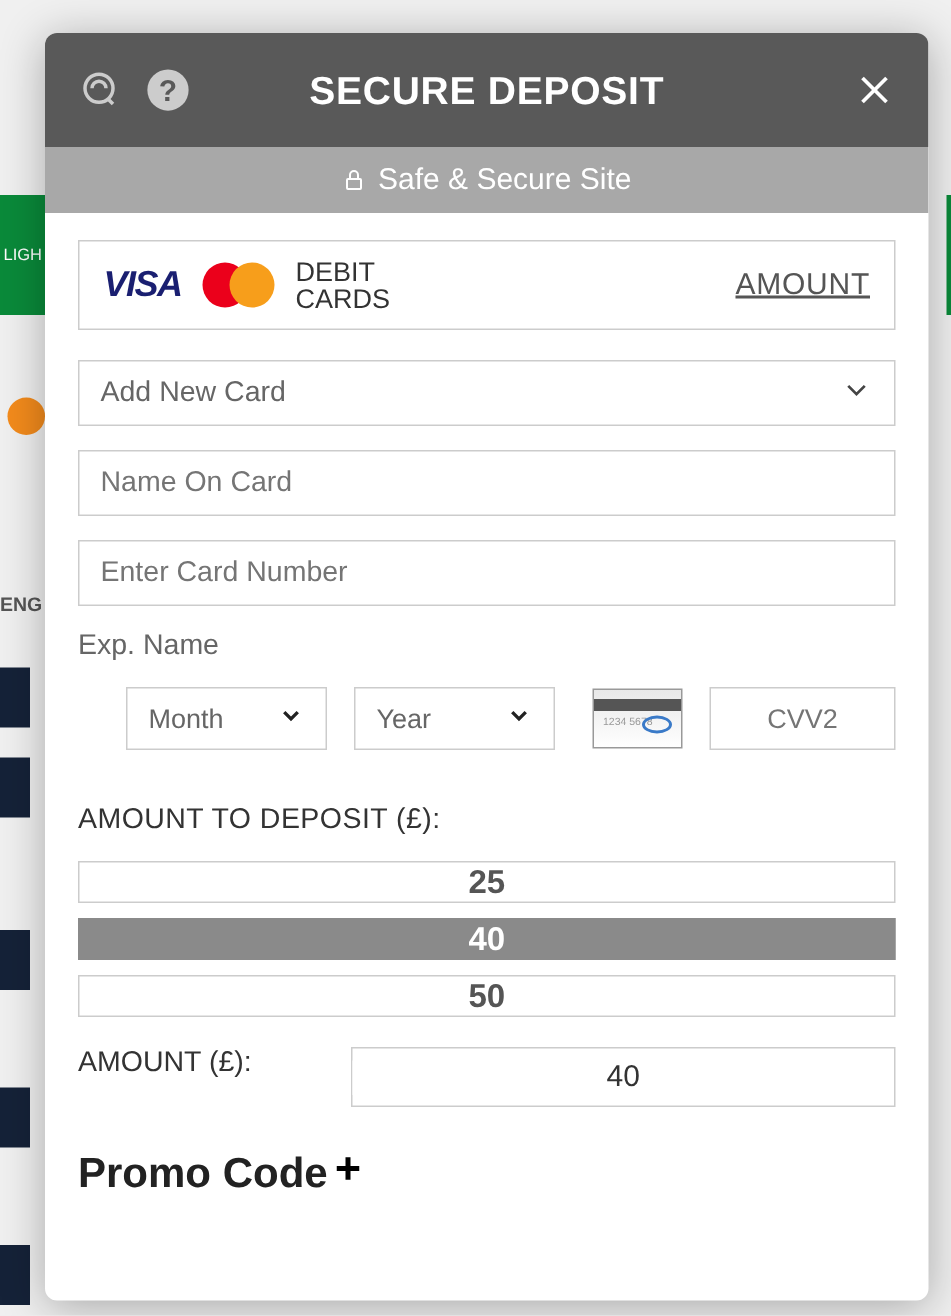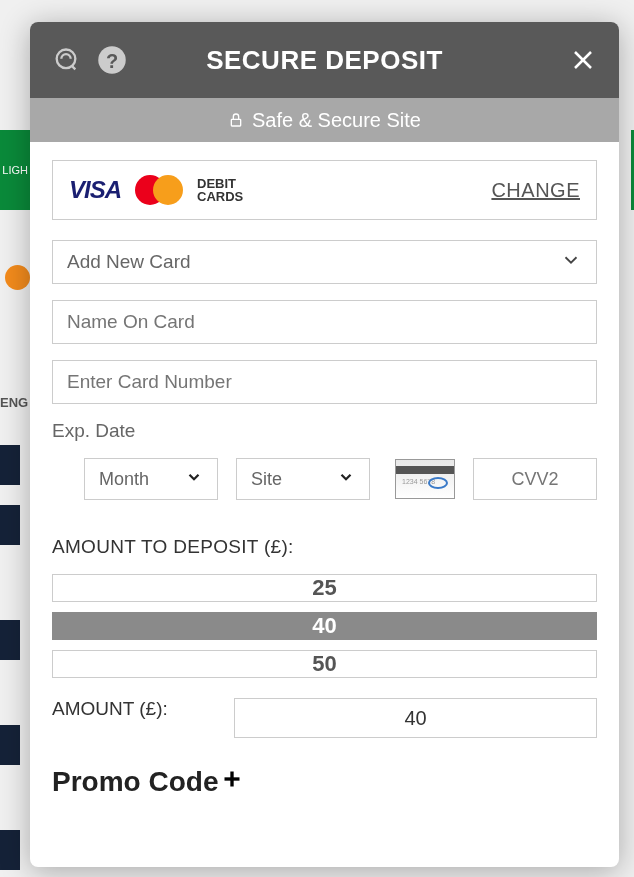--- a/index.html
+++ b/index.html
@@ -81,21 +81,21 @@
       display: flex;
       align-items: center;
       padding: 0 16px;
       gap: 8px;
       margin-bottom: 20px;
     }
     .visa-text { color: #1a1f71; font-weight: 900; font-style: italic; font-size: 24px; letter-spacing: -1px;}
     .mc-circles { position: relative; width: 48px; height: 30px; margin: 0 6px;}
     .mc-red { position: absolute; left: 0; width: 30px; height: 30px; background: #eb001b; border-radius: 50%;}
     .mc-yellow { position: absolute; right: 0; width: 30px; height: 30px; background: #f79e1b; border-radius: 50%;}
-    .debit-text { color: #333; font-weight: 700; font-size: 13px; line-height: 1;}
+    .debit-text { color: #333; font-weight: 400; font-size: 18px; line-height: 1;}
     .change-link { margin-left: auto; color: #555; font-size: 20px; text-decoration: underline; letter-spacing: 0.5px;}
     .form-row {
       border: 1px solid #ccc;
       height: 44px;
       display: flex;
       align-items: center;
       padding: 0 14px;
       margin-bottom: 16px;
       position: relative;
     }
@@ -209,53 +209,53 @@
     <div class="card-type-box">
       <span class="visa-text">VISA</span>
       <div class="mc-circles">
         <div class="mc-red"></div>
           <div class="mc-yellow"></div>
       </div>
       <div class="debit-text">
         <div>DEBIT</div>
         <div>CARDS</div>
       </div>
-      <span class="change-link">CHANGE</span>
+      <span class="change-link">AMOUNT</span>
     </div>
 
     <div class="form-row form-row-select">
       <span class="form-text">Add New Card</span>
       <span class="chev">
         <svg width="22" height="22" viewBox="0 0 24 24" fill="none" stroke="#444" stroke-width="2">
             <polyline points="6 9 12 15 18 9"></polyline>
           </svg>
       </span>
     </div>
 
     <div class="form-row">
       <input class="form-input" placeholder="Name On Card" style="">
     </div>
 
     <div class="form-row">
       <input class="form-input" placeholder="Enter Card Number" style="">
     </div>
 
-    <div class="exp-label">Exp. Date</div>
+    <div class="exp-label">Exp. Name</div>
 
     <div class="exp-row">
       <div class="exp-select">
         <span class="form-text">Month</span>
         <span class="chev">
           <svg width="18" height="18" viewBox="0 0 24 24" fill="none" stroke="#222" stroke-width="3">
               <polyline points="6 9 12 15 18 9"></polyline>
             </svg>
         </span>
       </div>
       <div class="exp-select">
-        <span class="form-text">Site</span>
+        <span class="form-text">Year</span>
         <span class="chev">
           <svg width="18" height="18" viewBox="0 0 24 24" fill="none" stroke="#222" stroke-width="3">
               <polyline points="6 9 12 15 18 9"></polyline>
             </svg>
         </span>
       </div>
       <div class="cvv-img">
         <span class="cvv-label-img">1234 5678</span>
         <div class="cvv-circle"></div>
       </div>

